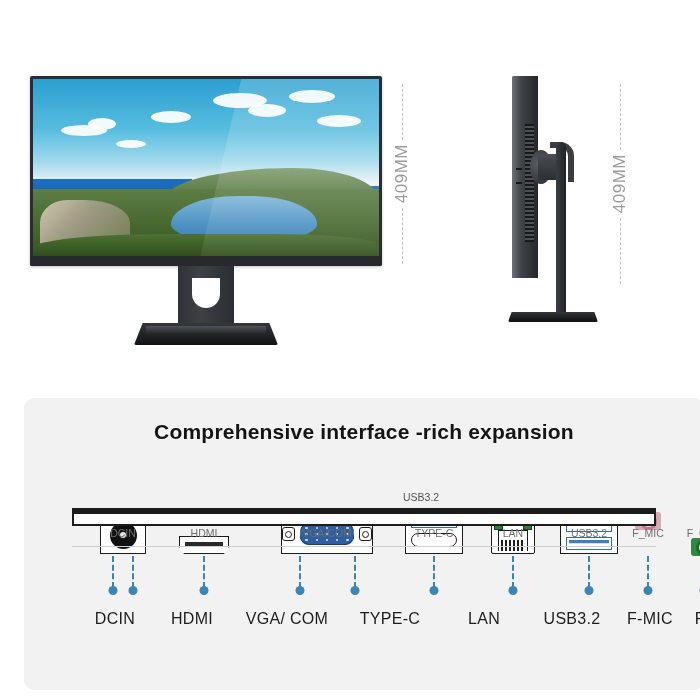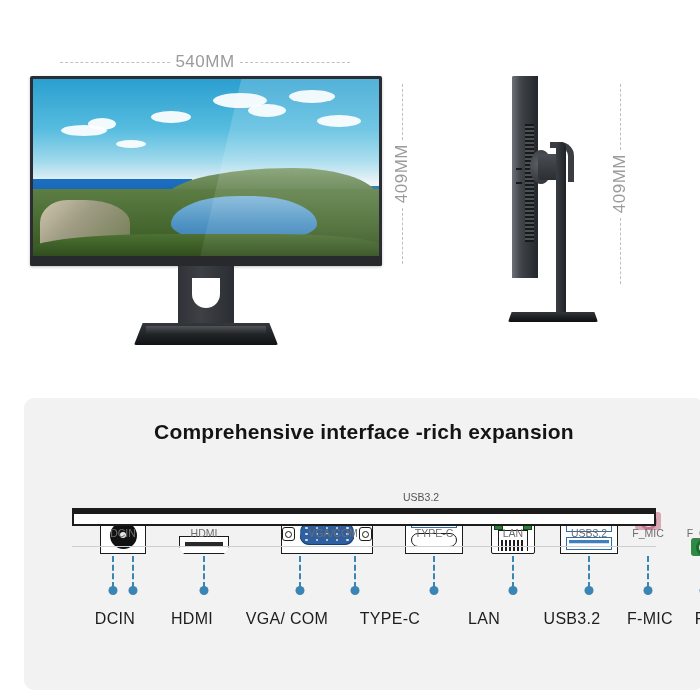--- a/index.html
+++ b/index.html
@@ -305,25 +305,20 @@
     transform:translateX(-50%);
     font-size:16px;color:#1d1d1d;white-space:nowrap;
     letter-spacing:.3px;
   }
 </style>
 </head>
 <body>
 
 <div id="product-section">
 
-  <div class="dim-h" style="left:60px;top:52px;width:290px;">
-    <span class="dash"></span>
-    <span class="txt">540MM</span>
-    <span class="dash"></span>
-  </div>
 
   <div class="dim-v" style="left:392px;top:84px;height:180px;">
     <span class="dash"></span>
     <span class="txt">409MM</span>
     <span class="dash"></span>
   </div>
 
 
   <div class="dim-v" style="left:610px;top:84px;height:200px;">
     <span class="dash"></span>
@@ -467,21 +462,21 @@
       <div class="jack-ring"></div>
     </div>
 
     <div class="strip-bar">
       <div class="strip-bar-top"></div>
     </div>
 
     <div class="strip-labels">
       <span class="strip-label" style="left:51px;">DCIN</span>
       <span class="strip-label" style="left:132px;">HDMI</span>
-      <span class="strip-label" style="left:255px;padding-left:12px;">VGA/COM</span>
+      <span class="strip-label" style="left:255px;">VGA/COM</span>
       <span class="strip-label" style="left:362px;">TYPE-C</span>
       <span class="strip-label" style="left:441px;">LAN</span>
       <span class="strip-label" style="left:517px;">USB3.2</span>
       <span class="strip-label" style="left:576px;">F_MIC</span>
       <span class="strip-label" style="left:632px;">F_OUT</span>
     </div>
 
     <div class="leader" style="left:41px;top:48px;height:32px;"></div>
     <div class="leader" style="left:61px;top:48px;height:32px;"></div>
     <div class="leader" style="left:132px;top:48px;height:32px;"></div>

